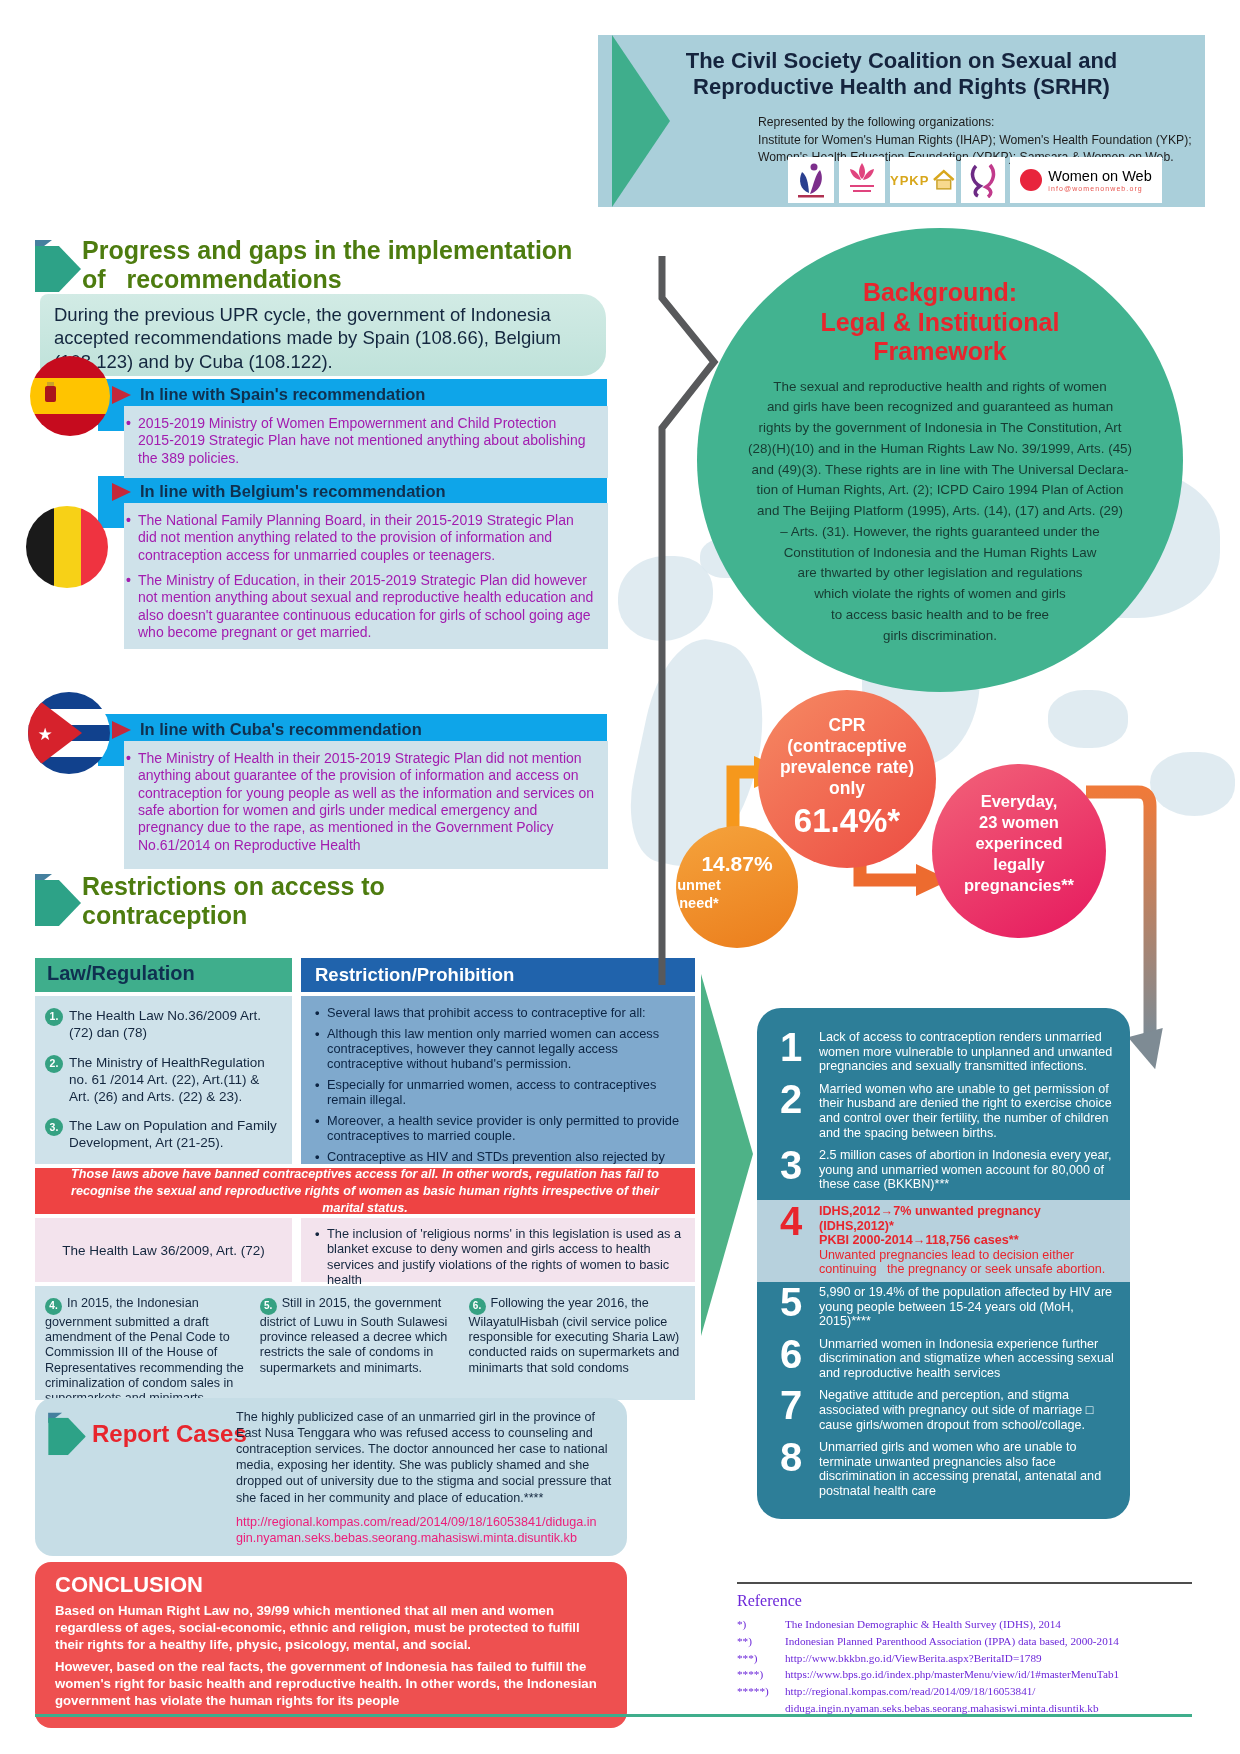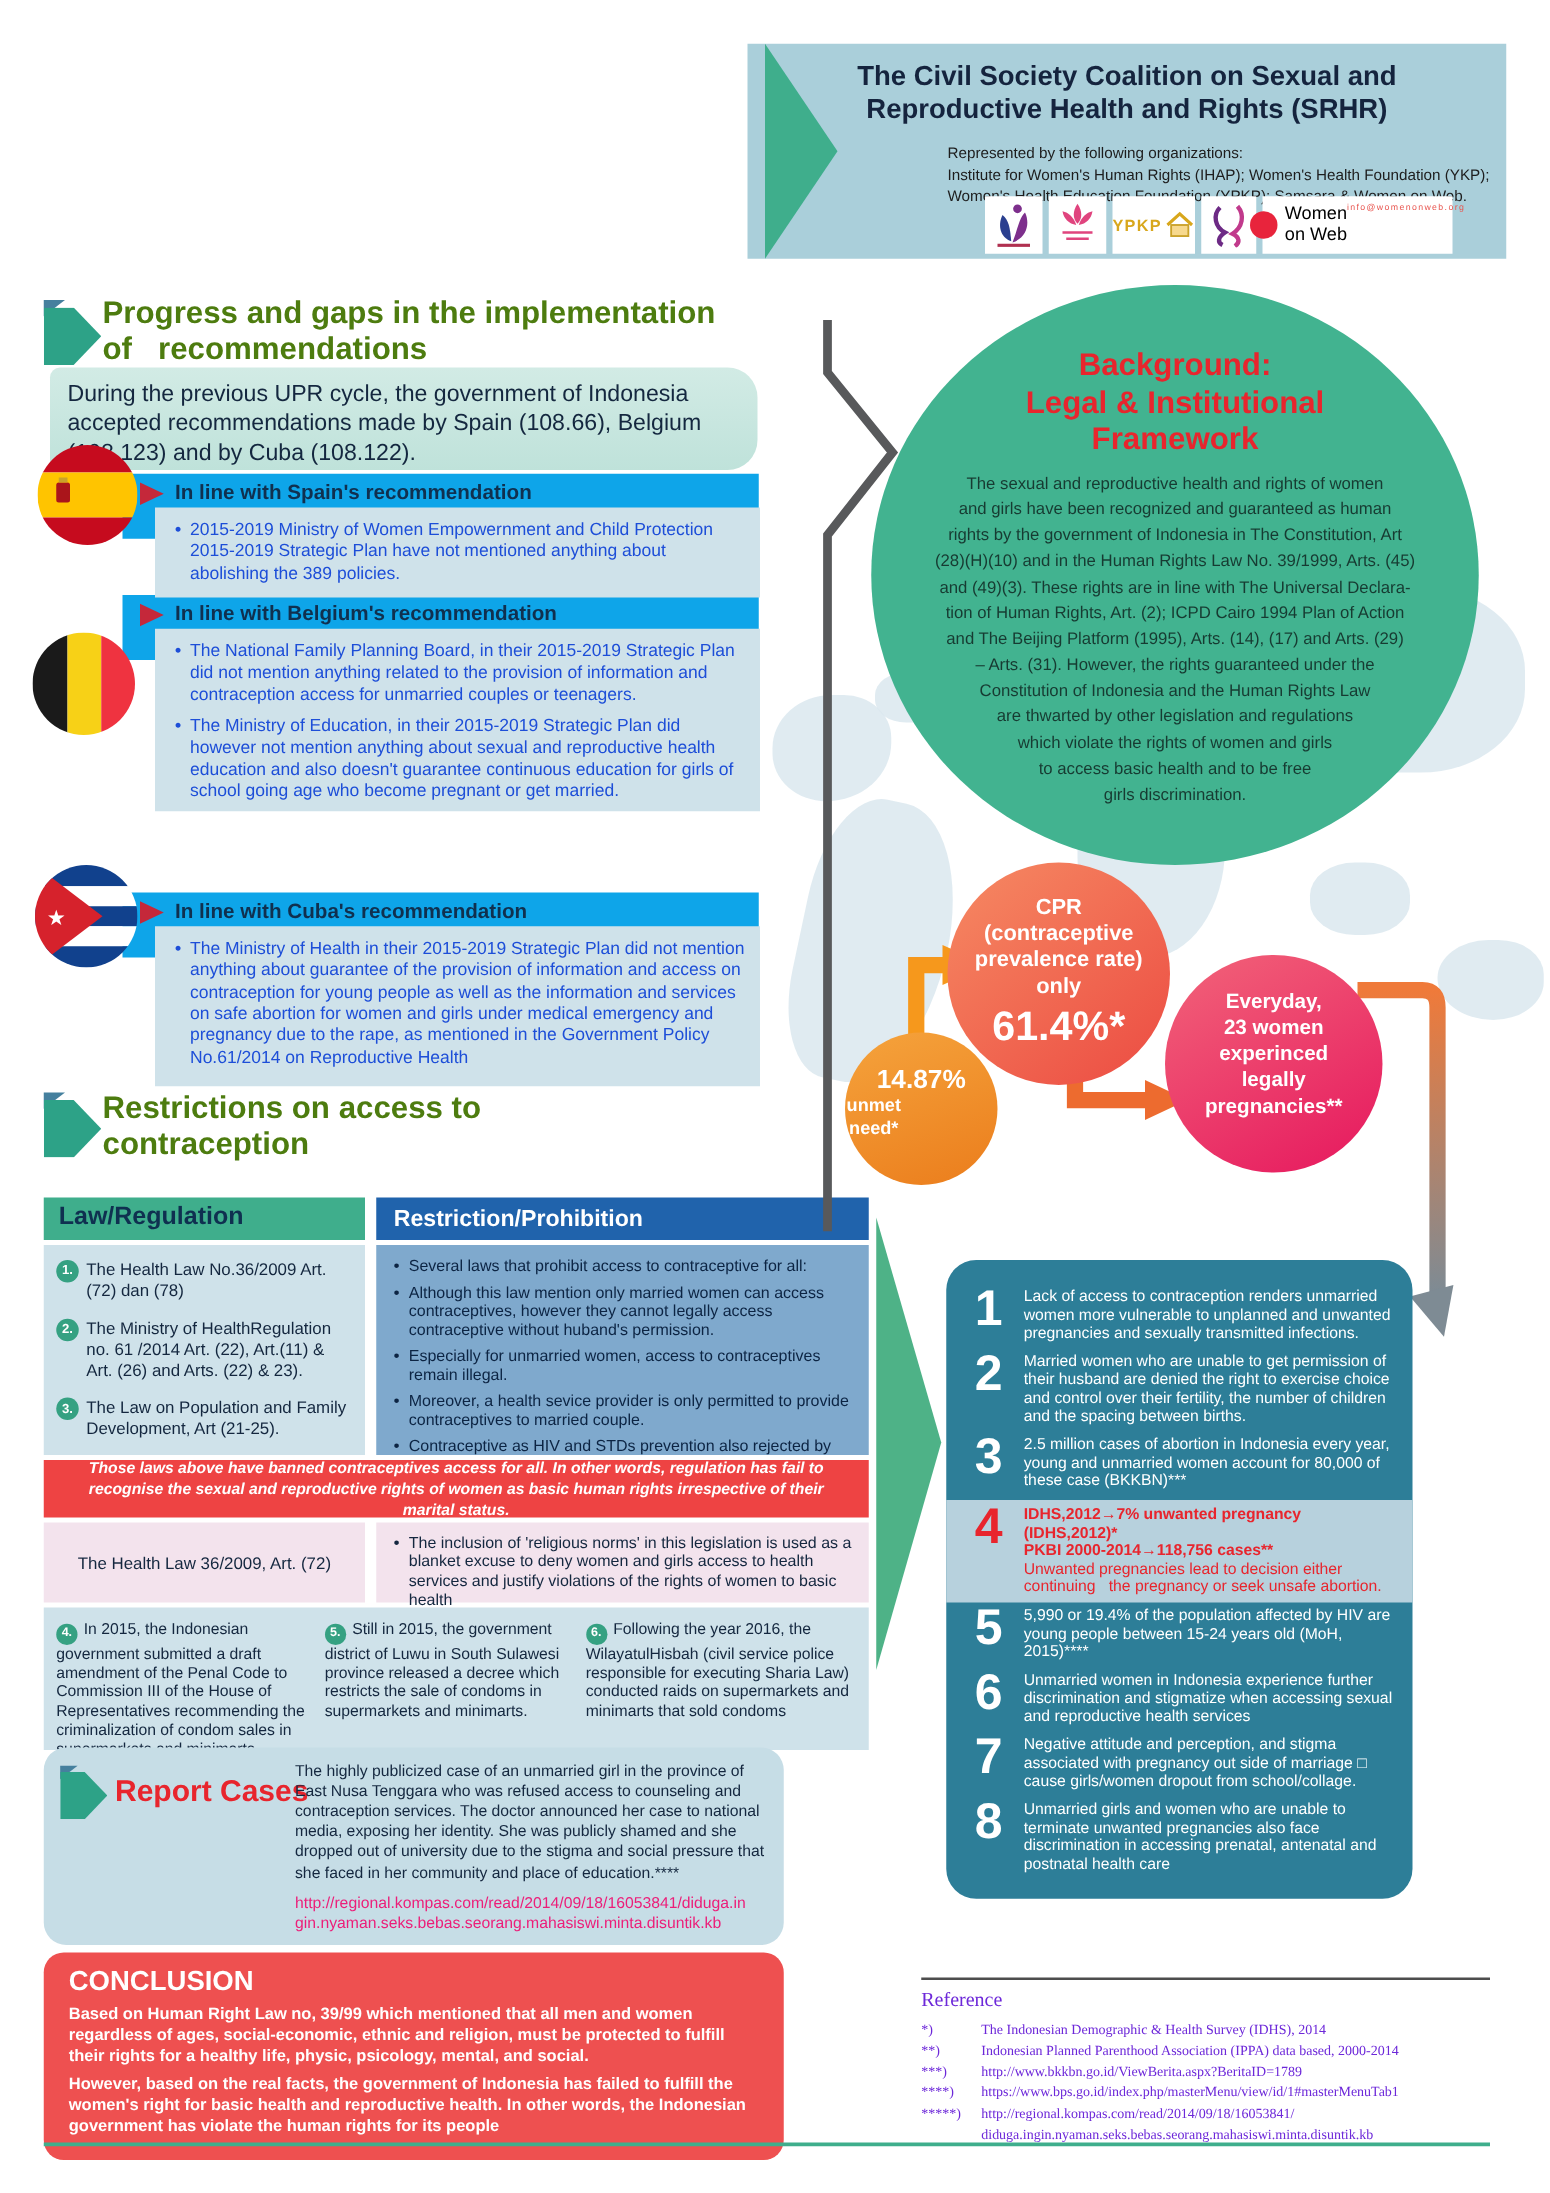--- a/index.html
+++ b/index.html
@@ -13,40 +13,40 @@
 
   
   .hdr-right{position:absolute;left:598px;top:35px;width:607px;height:172px;background:#aacfda}
   .coalition{margin:13px 26px 0;text-align:center;font-size:22px;font-weight:bold;color:#15243e;line-height:1.18}
   .rep{position:absolute;left:160px;top:79px;font-size:12.2px;line-height:1.45;color:#1d1d1d}
   .logo-row{position:absolute;left:190px;top:122px;display:flex;gap:5px;align-items:flex-start}
   .logo{background:#fff;height:46px;display:flex;align-items:center;justify-content:center}
   .l1{width:46px}.l2{width:46px}.l3{width:66px;gap:3px}.l4{width:44px}.l5{width:152px;gap:6px}
   .ypkp{color:#d8a71c;font-weight:bold;font-size:13px;letter-spacing:1px}
   .wowdot{width:22px;height:22px;border-radius:50%;background:#e8243c;flex:none}
-  .wowtxt{display:flex;flex-direction:row;align-items:flex-start}
+  .wowtxt{display:flex;flex-direction:column;align-items:flex-start}
   .wowname{font-size:14.5px;color:#000;line-height:1.15}
   .wowmail{font-size:7px;color:#e8554f;letter-spacing:1.1px}
   .hdr-left{position:absolute;left:35px;top:35px;width:577px;height:172px;background:#3fae8c}
   .factsheet{position:absolute;left:29px;top:12px;font-size:27px;font-weight:bold;color:#fff;letter-spacing:.5px}
   .main-title{position:absolute;left:29px;top:52px;width:545px;font-size:30px;font-weight:bold;color:#fff;line-height:1.13}
   .hdr-arrow{position:absolute;left:612px;top:35px;width:0;height:0;border-top:86px solid transparent;border-bottom:86px solid transparent;border-left:58px solid #3fae8c}
 
   
   .sec-arrow{position:absolute;width:46px;height:52px}
   .sec-arrow .a{position:absolute;left:0;top:6px;width:46px;height:46px;background:#2da287;clip-path:polygon(0 0,52% 0,100% 50%,52% 100%,0 100%)}
   .sec-arrow .n{position:absolute;left:0;top:0;width:0;height:0;border-left:17px solid #45809e;border-bottom:13px solid transparent}
   .sec-title{position:absolute;color:#4d7c0f;font-size:25px;font-weight:bold;line-height:1.16}
 
   .intro-box{position:absolute;left:40px;top:294px;width:566px;height:82px;background:linear-gradient(180deg,#d2ebe5,#bfe2da);border-radius:8px 24px 24px 8px;padding:9px 14px;font-size:18.5px;color:#14273f;line-height:1.27}
 
   .band{position:absolute;background:#0ea5e9;width:509px;height:52px}
   .band-label{display:flex;align-items:center;padding:6px 0 0 14px;font-size:16.5px;font-weight:bold;color:#10304f}
   .pennant{width:0;height:0;border-top:9px solid transparent;border-bottom:9px solid transparent;border-left:19px solid #c5283a;margin-right:9px}
-  .cbox{position:absolute;background:#cfe2ea;color:#1d4ed8;padding:9px 12px 6px 14px;font-size:14px;line-height:1.24;z-index:2}
+  .cbox{position:absolute;background:#cfe2ea;color:#a21caf;padding:9px 12px 6px 0;font-size:14px;line-height:1.24;z-index:2}
   .bul{position:relative;padding-left:14px;margin-bottom:8px}
   .bul::before{content:"\2022";position:absolute;left:2px;top:0;font-weight:bold}
   .flag{position:absolute;z-index:3}
 
   
   .bg-ellipse{position:absolute;left:697px;top:228px;width:486px;height:464px;background:#42b390;border-radius:50%;z-index:2;text-align:center;padding-top:50px}
   .bg-title{color:#e8252d;font-size:25px;font-weight:bold;line-height:1.18;margin-bottom:10px}
   .bg-body{font-size:13.4px;line-height:1.55;color:#173b32;white-space:nowrap}
 
   

